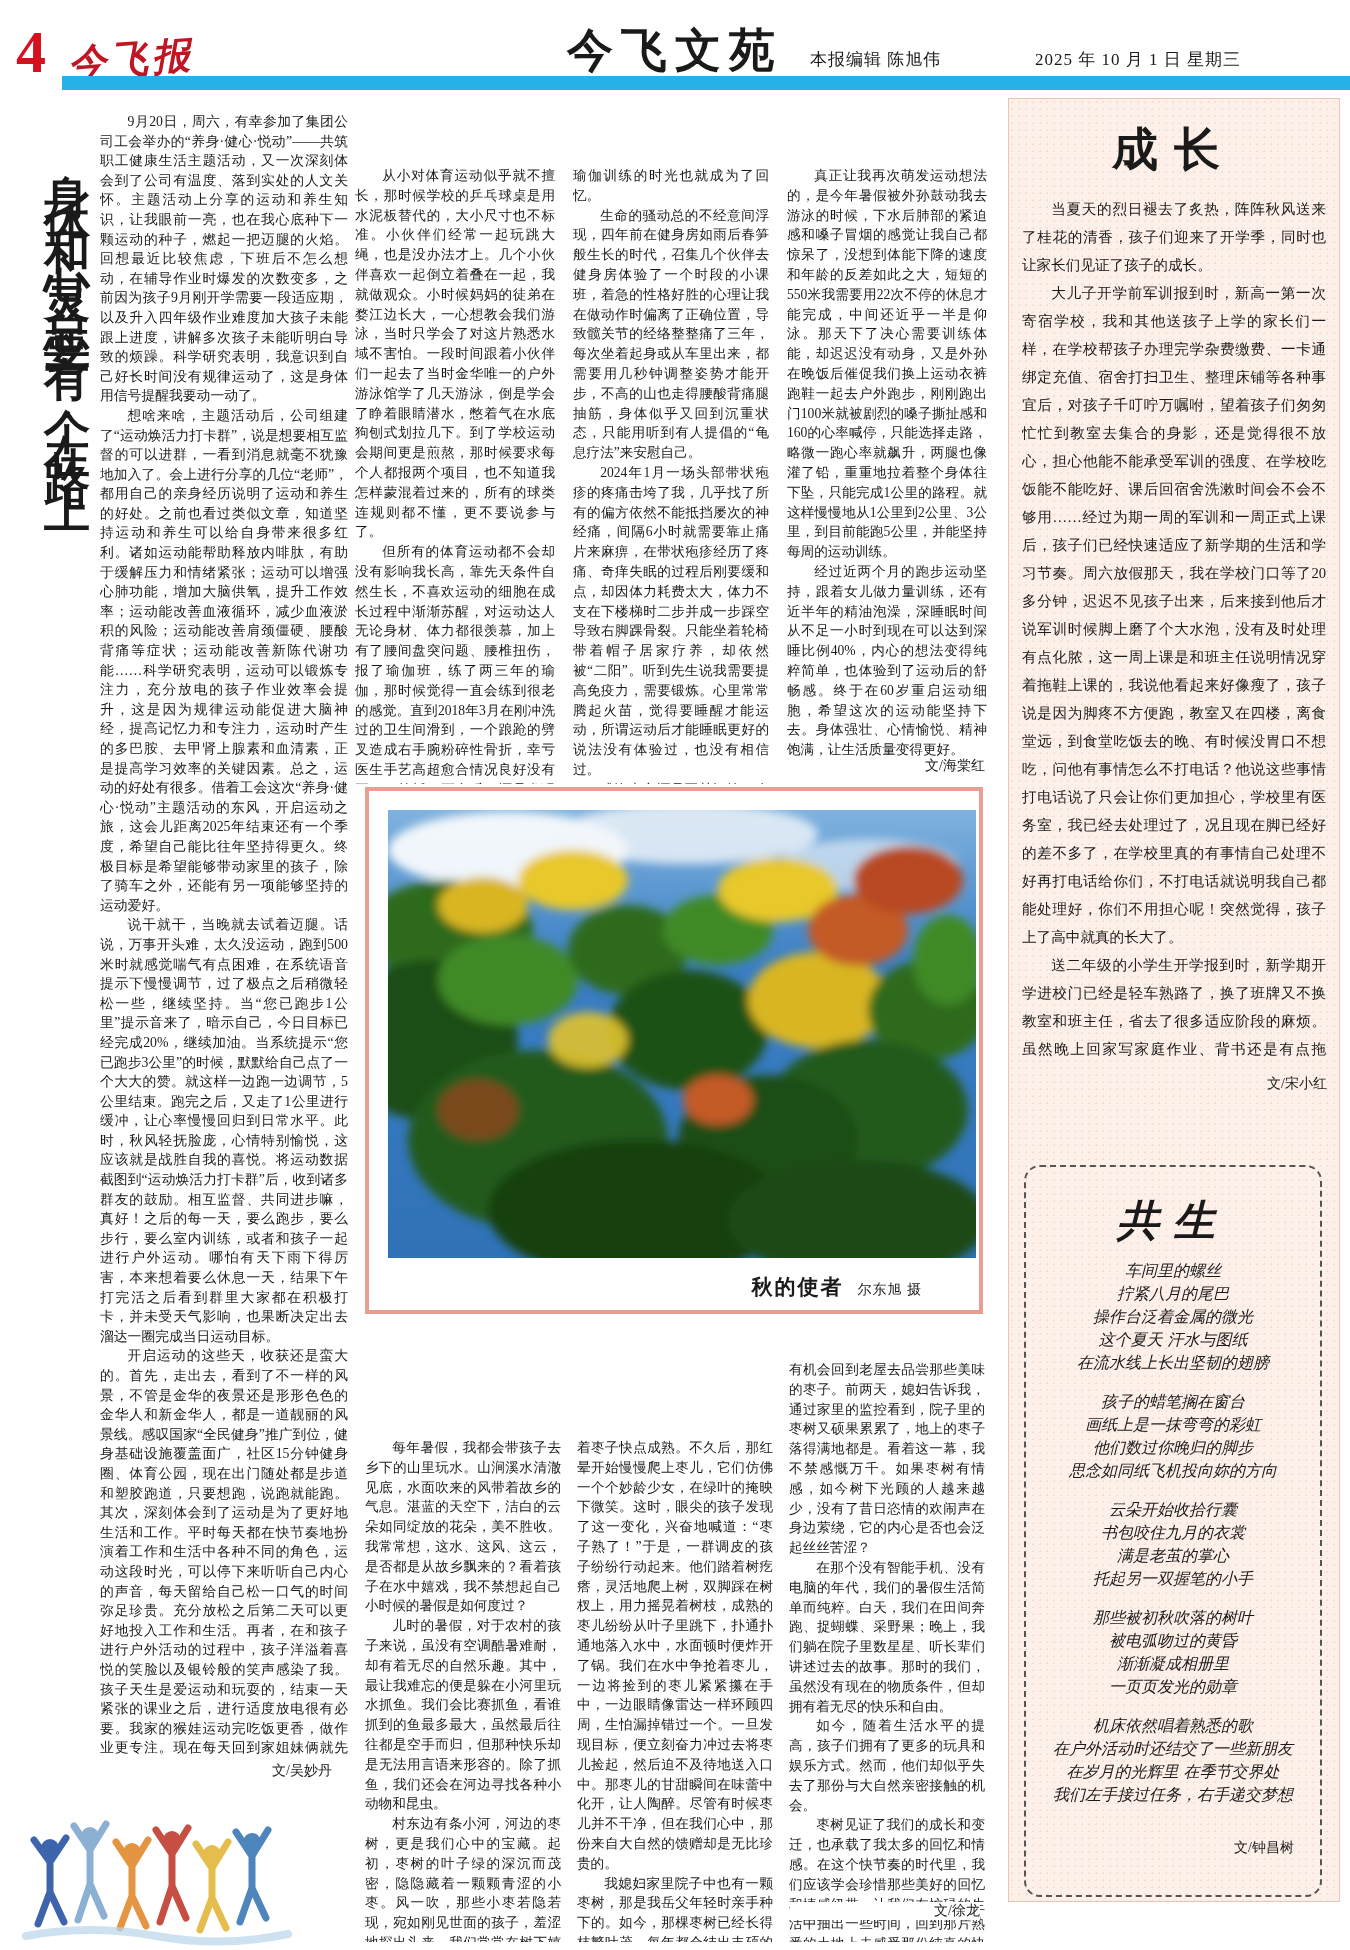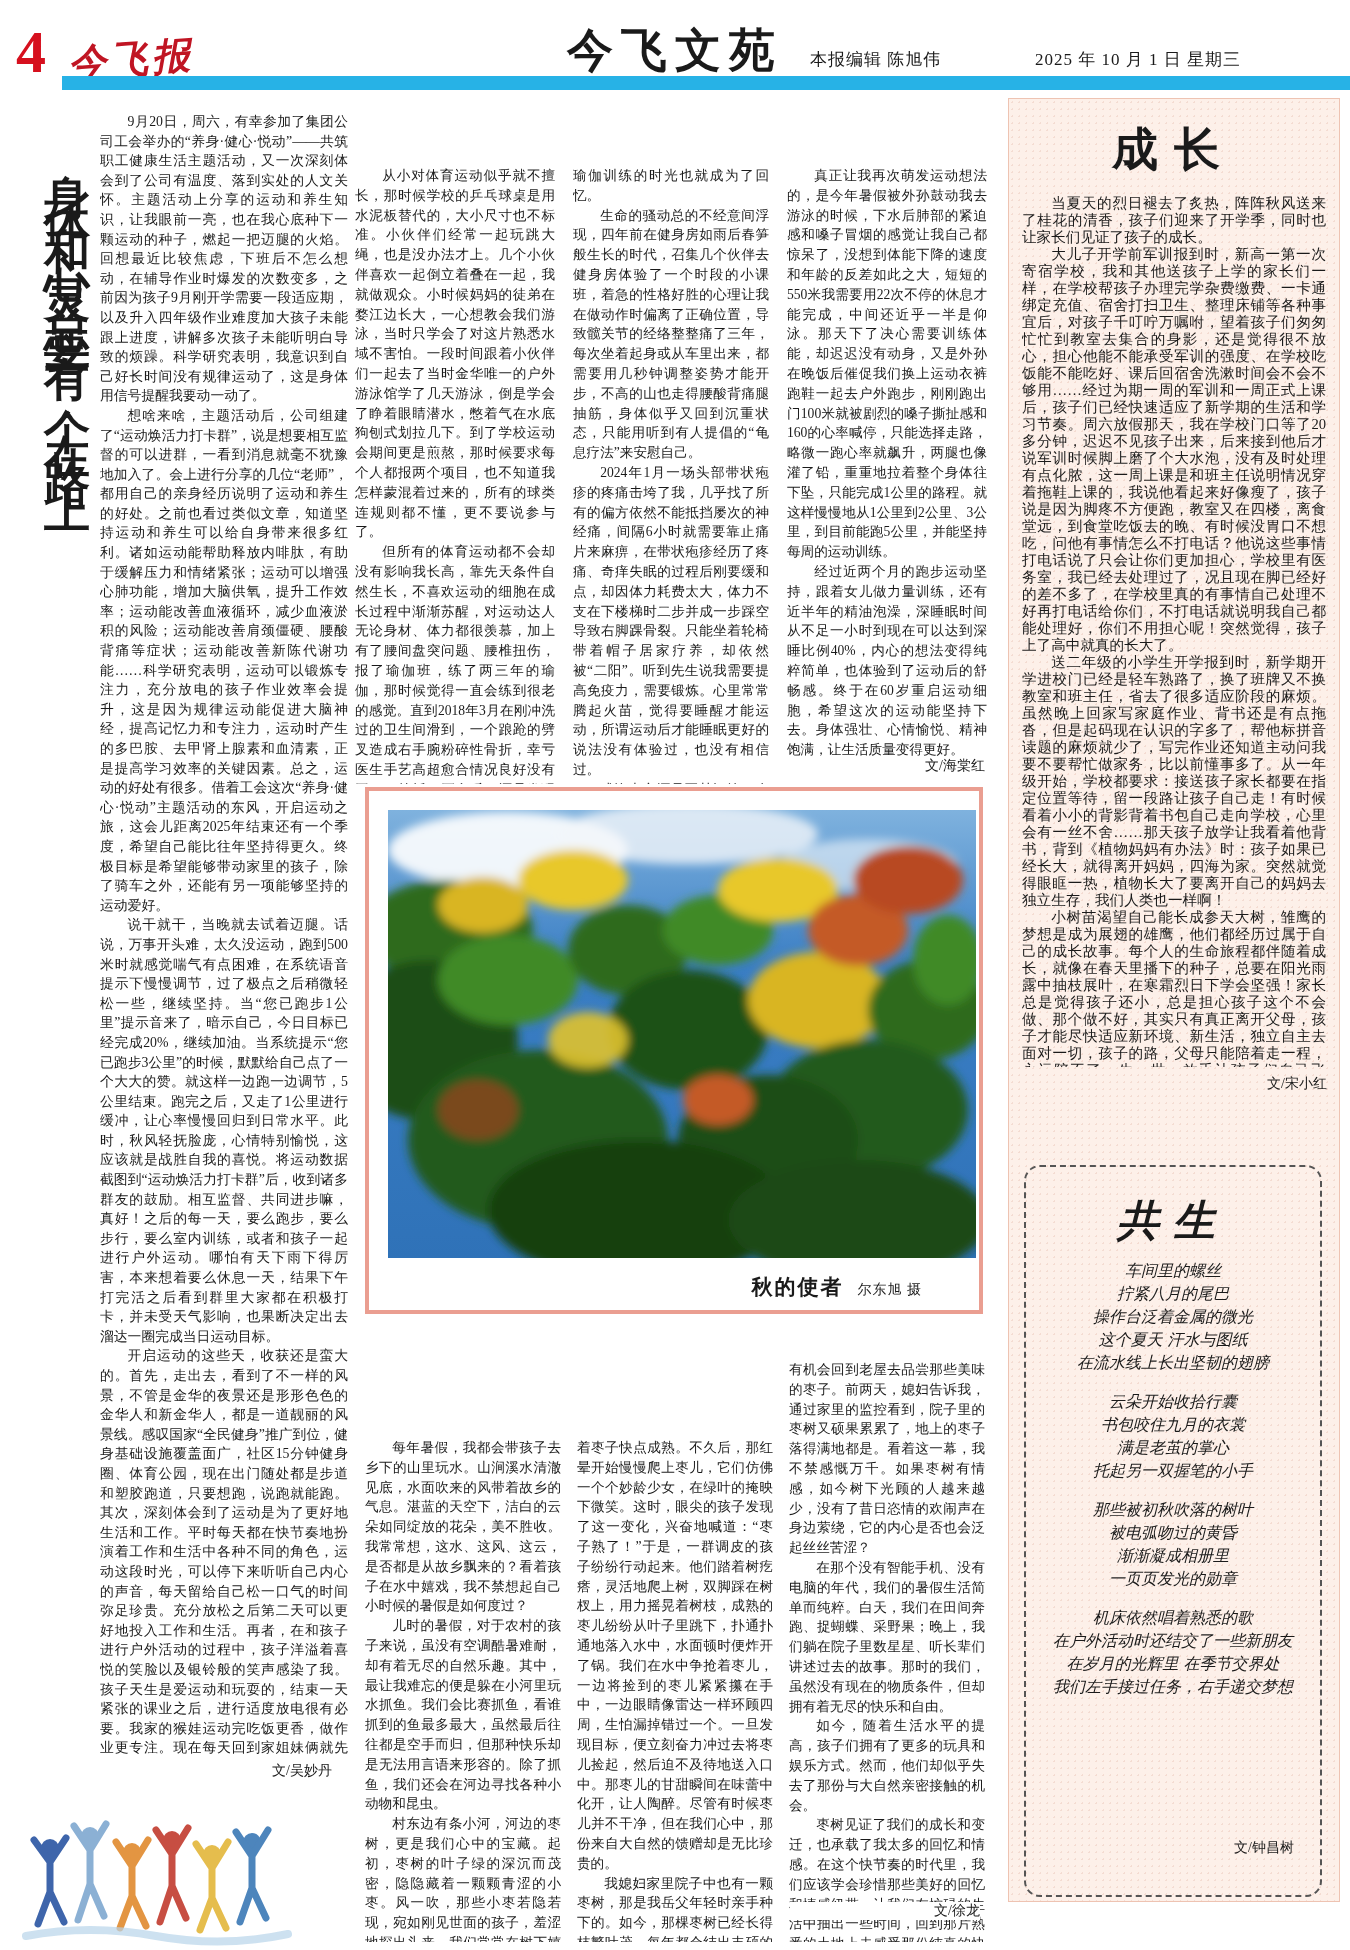--- a/index.html
+++ b/index.html
@@ -53,21 +53,21 @@
   .bot-cols .c1{width:196px;margin-right:16px;padding-top:116px;}
   .bot-cols .c2{width:196px;margin-right:16px;padding-top:116px;}
   .bot-cols .c3{width:196px;padding-top:38px;}
   .bot-byline{position:absolute;left:425px;top:580px;width:190px;text-align:right;font-size:14px;background:#fff;}
   
   .right-panel{position:absolute;left:1008px;top:98px;width:332px;height:1804px;box-sizing:border-box;
                background-color:#fdf0e9;border:1px solid #eec3b2;
                background-image:radial-gradient(#f4dcd2 1px,transparent 1px);background-size:7px 7px;}
   .grow-title{margin:20px 0 0 0;text-align:center;font-size:46px;font-weight:900;letter-spacing:16px;
               font-family:"Liberation Sans","DejaVu Sans",sans-serif;}
-  .grow-body{margin:14px 13px 0 13px;height:872px;overflow:hidden;font-size:14.6px;line-height:17px;}
+  .grow-body{margin:14px 13px 0 13px;height:872px;overflow:hidden;font-size:14.6px;line-height:28px;}
   .grow-byline{text-align:right;padding-right:12px;margin-top:8px;font-size:14px;}
   .poem-box{position:absolute;left:15px;top:1066px;width:298px;height:732px;box-sizing:border-box;
             border:2px dashed #555;border-radius:16px;}
   .poem-title{margin:26px 0 0 0;text-align:center;font-size:42px;font-weight:bold;font-style:italic;
               letter-spacing:14px;font-family:"DejaVu Serif","Liberation Serif",serif;}
   .poem-lines{margin-top:10px;font-size:16px;line-height:23px;font-style:italic;
               font-family:"DejaVu Serif","Liberation Serif",serif;}
   .poem-lines div{text-align:center;}
   .poem-lines .stanza{margin-bottom:16px;}
   .poem-byline{position:absolute;right:26px;bottom:38px;font-size:14px;}
@@ -221,20 +221,26 @@
       <h3 class="poem-title">共生</h3>
       <div class="poem-lines">
           <div class="stanza">
             <div>车间里的螺丝</div>
             <div>拧紧八月的尾巴</div>
             <div>操作台泛着金属的微光</div>
             <div>这个夏天 汗水与图纸</div>
             <div>在流水线上长出坚韧的翅膀</div>
           </div>
           <div class="stanza">
+            <div>孩子的蜡笔搁在窗台</div>
+            <div>画纸上是一抹弯弯的彩虹</div>
+            <div>他们数过你晚归的脚步</div>
+            <div>思念如同纸飞机投向妳的方向</div>
+          </div>
+          <div class="stanza">
             <div>云朵开始收拾行囊</div>
             <div>书包咬住九月的衣裳</div>
             <div>满是老茧的掌心</div>
             <div>托起另一双握笔的小手</div>
           </div>
           <div class="stanza">
             <div>那些被初秋吹落的树叶</div>
             <div>被电弧吻过的黄昏</div>
             <div>渐渐凝成相册里</div>
             <div>一页页发光的勋章</div>

